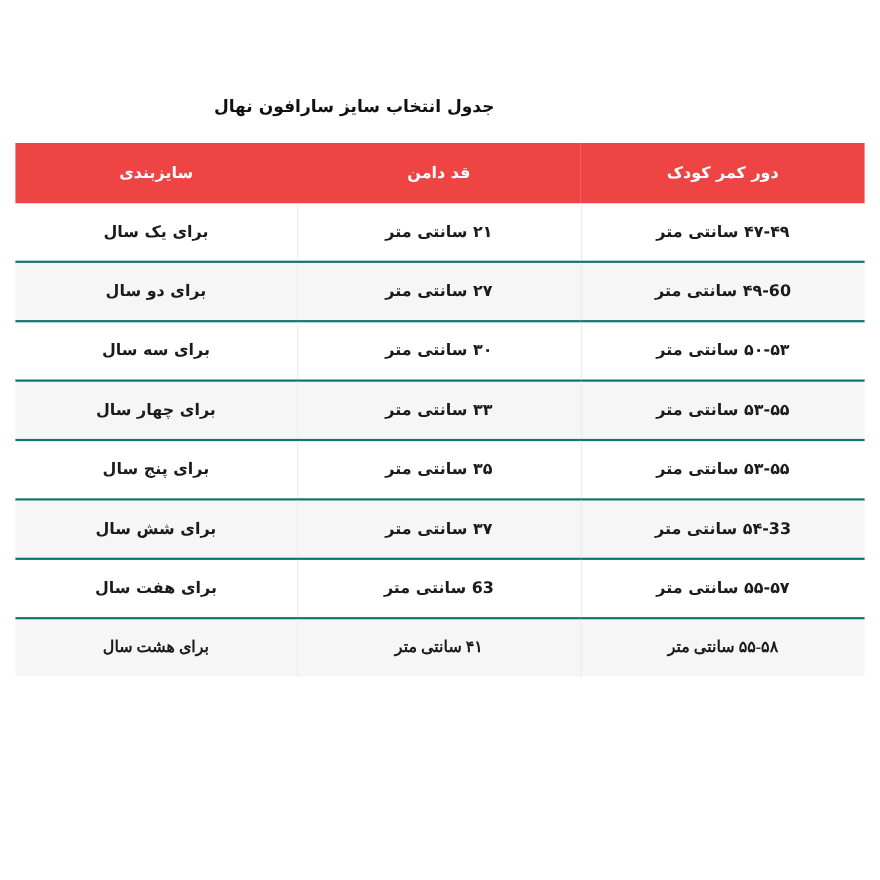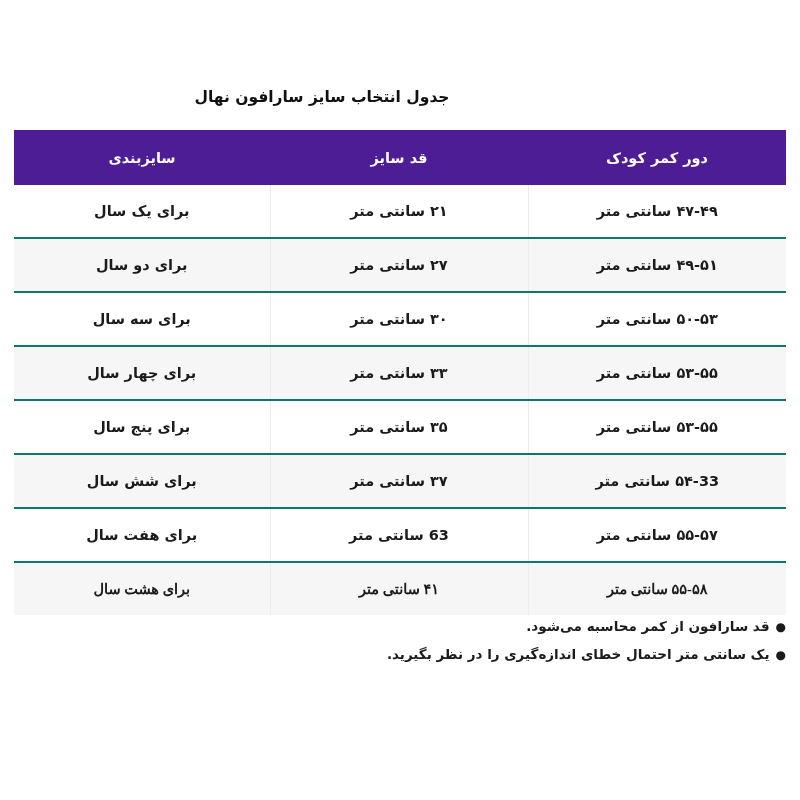--- a/index.html
+++ b/index.html
@@ -42,21 +42,21 @@
     border-collapse: collapse;
     table-layout: fixed;
     direction: rtl;
     background: #ffffff;
   }
   .size-table col.c-size { width: 256px; }
   .size-table col.c-skirt { width: 258px; }
   .size-table col.c-waist { width: 258px; }
 
   .size-table thead th {
-    background: #4c1d95;
+    background: #ef4444;
     color: #ffffff;
     font-size: 14.5px;
     font-weight: bold;
     height: 55px;
     padding: 0;
     text-align: center;
     vertical-align: middle;
     border: none;
     direction: rtl;
   }
@@ -127,32 +127,32 @@
 
   <table class="size-table">
     <colgroup>
       <col class="c-waist">
       <col class="c-skirt">
       <col class="c-size">
     </colgroup>
     <thead>
       <tr>
         <th>دور کمر کودک</th>
-        <th>قد سایز</th>
+        <th>قد دامن</th>
         <th>سایزبندی</th>
       </tr>
     </thead>
     <tbody>
       <tr>
         <td>۴۷-۴۹ سانتی متر</td>
         <td>۲۱ سانتی متر</td>
         <td>برای یک سال</td>
       </tr>
       <tr>
-        <td>۴۹-۵۱ سانتی متر</td>
+        <td>۴۹-60 سانتی متر</td>
         <td>۲۷ سانتی متر</td>
         <td>برای دو سال</td>
       </tr>
       <tr>
         <td>۵۰-۵۳ سانتی متر</td>
         <td>۳۰ سانتی متر</td>
         <td>برای سه سال</td>
       </tr>
       <tr>
         <td>۵۳-۵۵ سانتی متر</td>
@@ -175,22 +175,14 @@
         <td>برای هفت سال</td>
       </tr>
       <tr>
         <td>۵۵-۵۸ سانتی متر</td>
         <td>۴۱ سانتی متر</td>
         <td>برای هشت سال</td>
       </tr>
     </tbody>
   </table>
 
-  <div class="notes">
-    <div class="note-item">
-      <span class="note-bullet">●</span><span class="note-text">قد سارافون از کمر محاسبه می‌شود.</span>
-    </div>
-    <div class="note-item">
-      <span class="note-bullet">●</span><span class="note-text">یک سانتی متر احتمال خطای اندازه‌گیری را در نظر بگیرید.</span>
-    </div>
-  </div>
 
 </div>
 
 </body></html>

